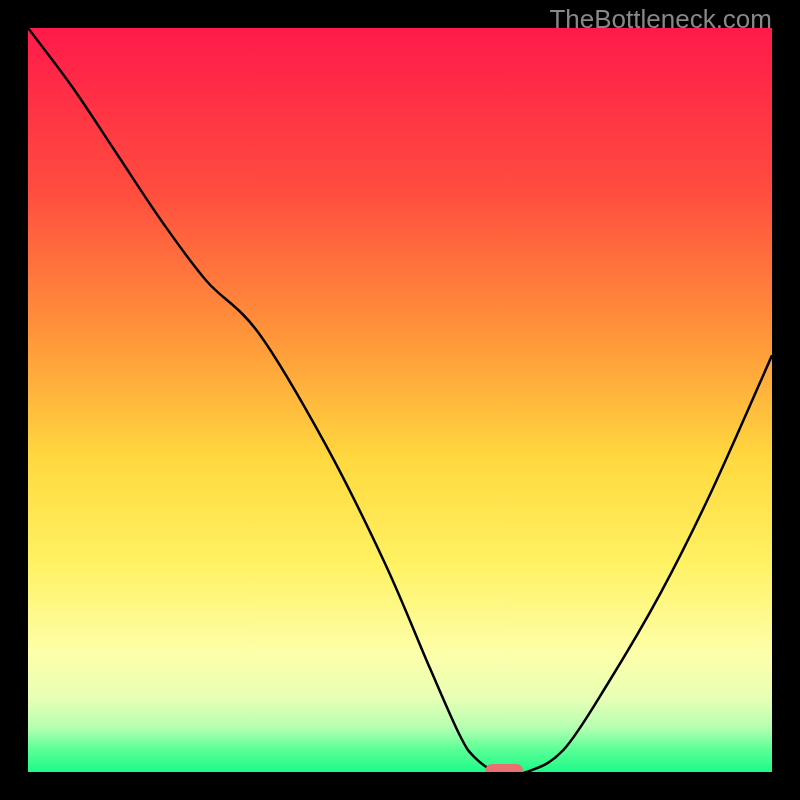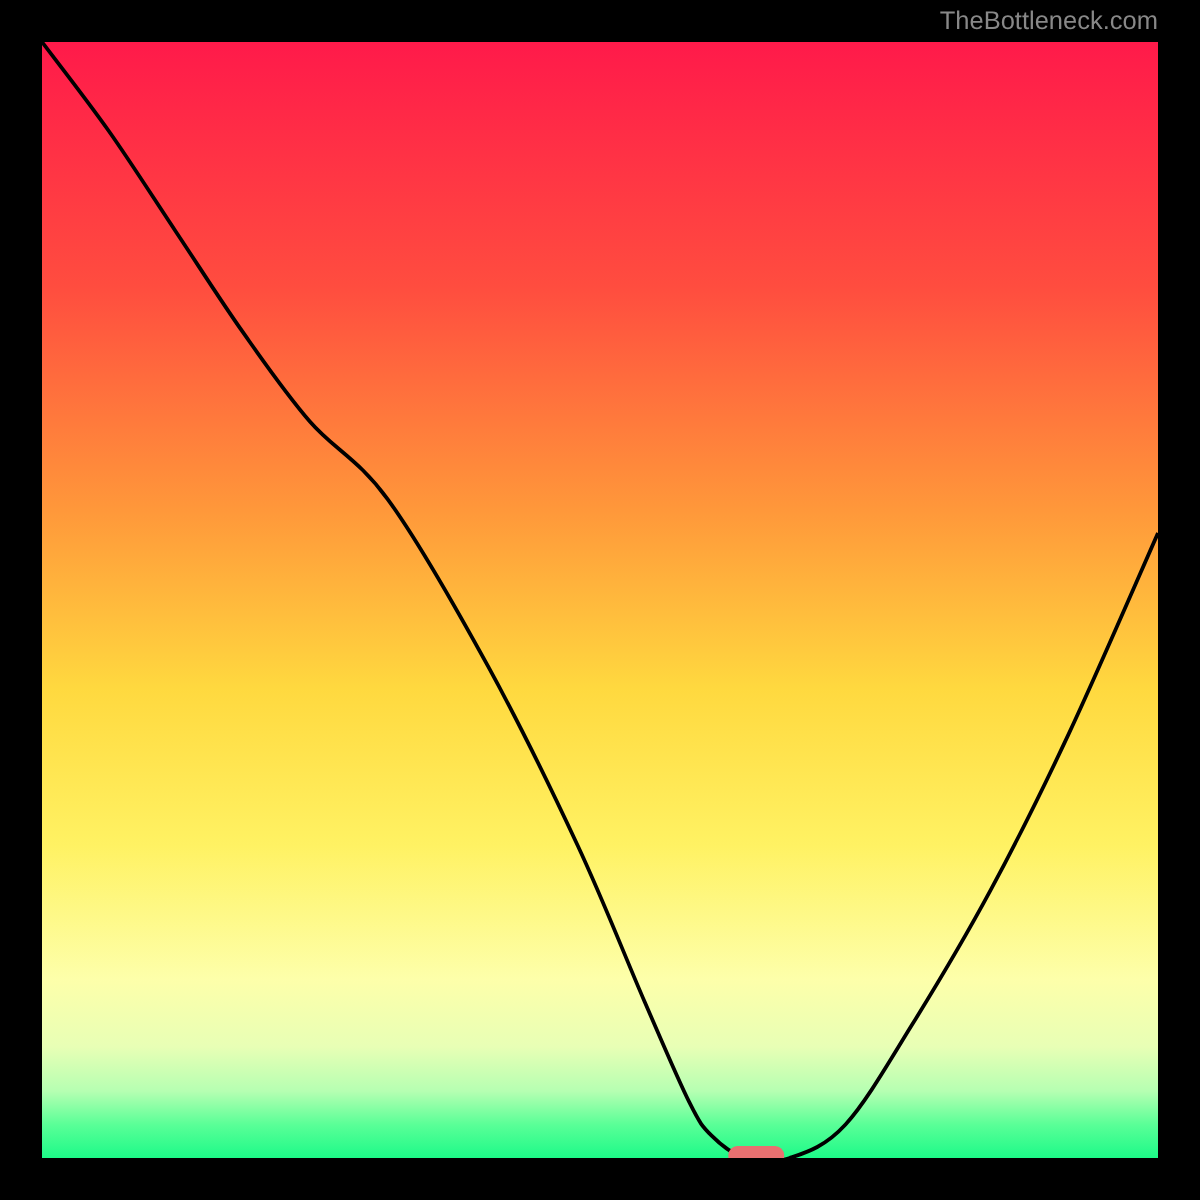--- a/index.html
+++ b/index.html
@@ -9,21 +9,21 @@
     height: 800px;
     background: #000;
     position: relative;
     font-family: Arial, sans-serif;
   }
   .watermark {
     position: absolute;
     top: 4px;
     right: 28px;
     color: #888;
-    font-size: 17px;
+    font-size: 26px;
     font-weight: 500;
     z-index: 10;
   }
   .plot-area {
     position: absolute;
     left: 28px;
     top: 28px;
     width: 744px;
     height: 744px;
   }

